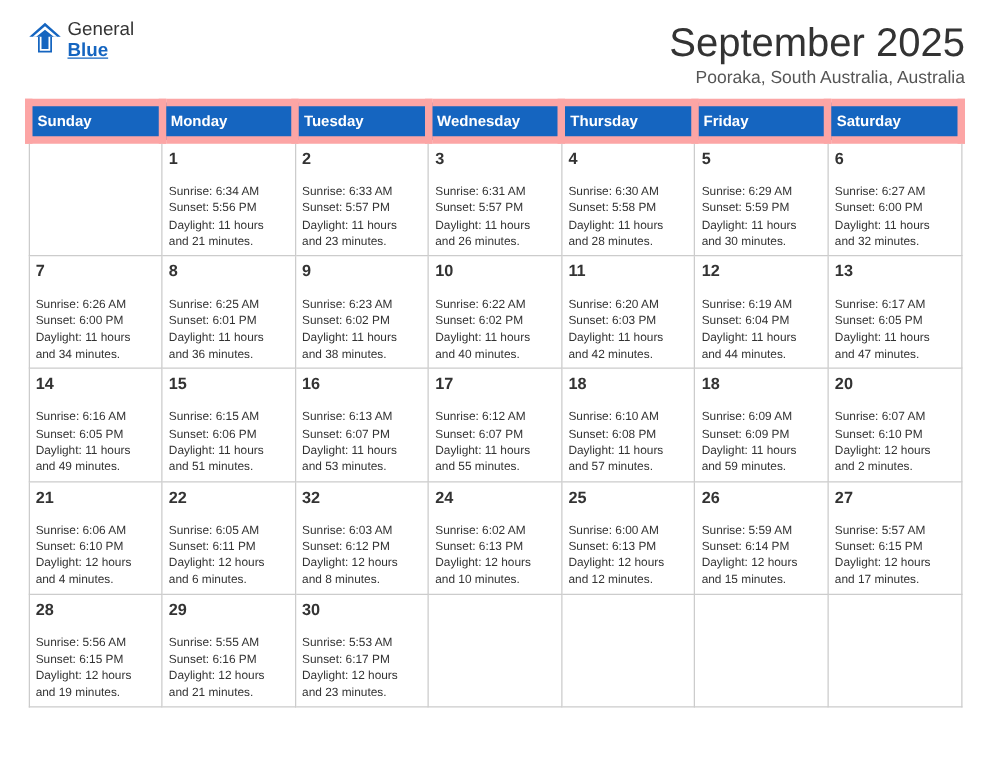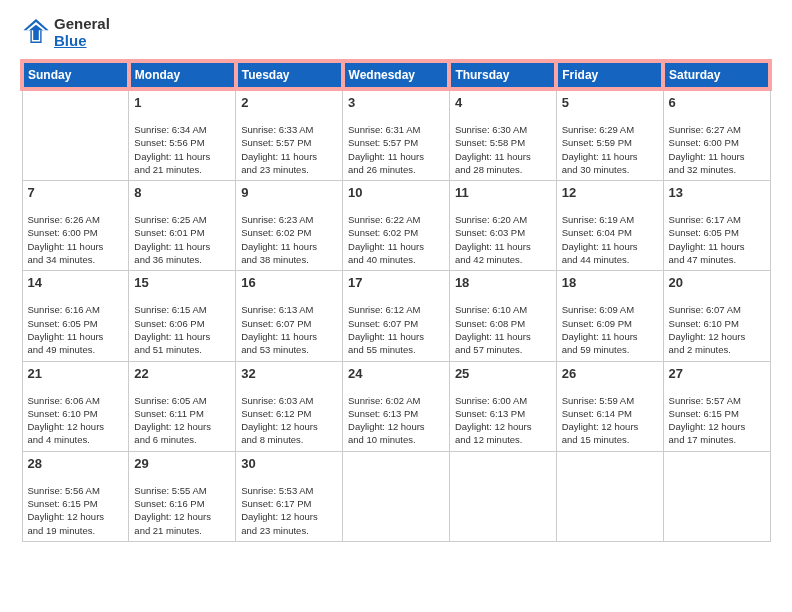--- a/index.html
+++ b/index.html
@@ -43,21 +43,21 @@
       border-collapse: collapse;
       font-size: 10px;
     }
     thead tr th {
       background: #1565c0;
       color: #fff;
       padding: 5px 4px;
       text-align: left;
       font-size: 12px;
       font-weight: bold;
-      border: 4px solid #fca5a5;
+      border: 6px solid #fca5a5;
     }
     tbody tr td {
       border: 1px solid #ccc;
       vertical-align: top;
       padding: 4px 5px;
       height: 78px;
       width: calc(100% / 7);
     }
     .day-num {
       font-size: 13px;
@@ -89,23 +89,27 @@
   <div class="logo">
     <div>
       <svg class="logo-icon" width="40" height="38" viewBox="0 0 40 38">
 
         <polygon points="20,2 38,18 28,18 28,36 12,36 12,18 2,18" fill="#1565c0"></polygon>
         <polygon points="20,6 34,18 26,18 26,34 14,34 14,18 6,18" fill="#fff"></polygon>
         <polygon points="20,10 30,18 24,18 24,32 16,32 16,18 10,18" fill="#1565c0"></polygon>
       </svg>
     </div>
     <div style="margin-left:4px;">
-      <div style="font-size:15px;font-weight:bold;color:#333;line-height:1.1;">General</div>
+      <div style="font-size:15px;font-weight:normal;color:#333;line-height:1.1;">General</div>
       <div style="font-size:15px;font-weight:bold;color:#1565c0;line-height:1.1;text-decoration:underline;">Blue</div>
     </div>
+  </div>
+  <div class="title-block">
+    <div class="month-title">September 2025</div>
+    <div class="location">Pooraka, South Australia, Australia</div>
   </div>
 </div>
 
 <table>
   <thead>
     <tr id="thead-row">
         <th>Sunday</th>
         <th>Monday</th>
         <th>Tuesday</th>
         <th>Wednesday</th>

